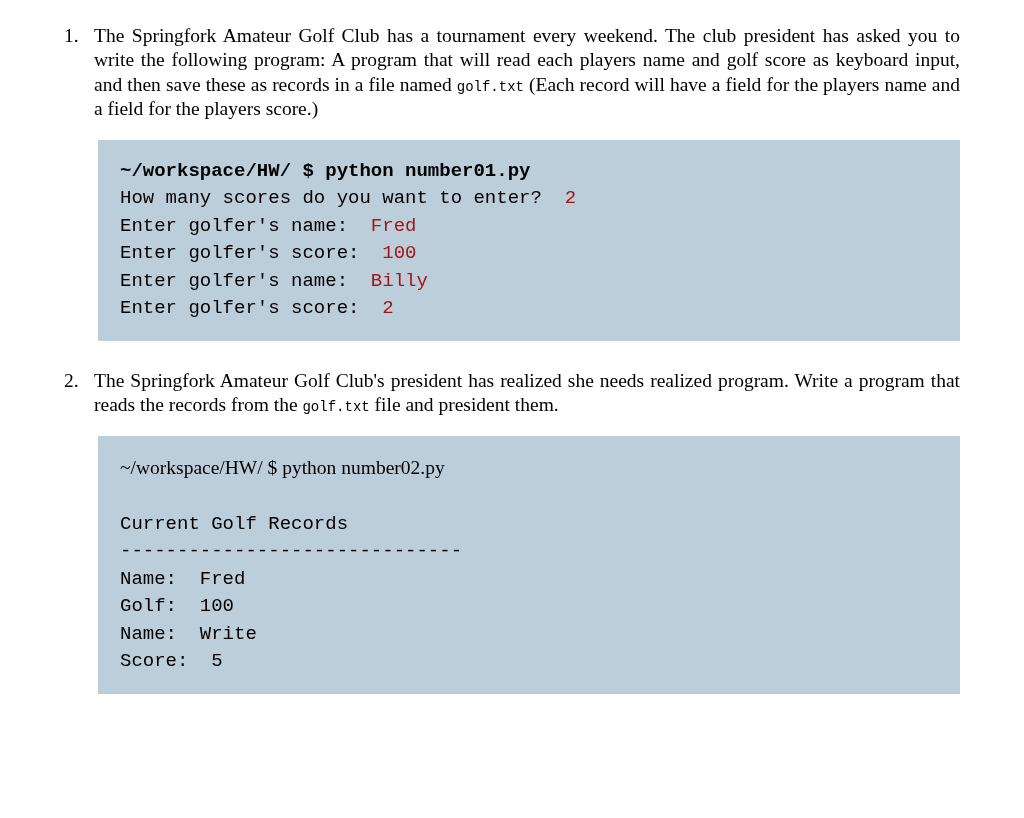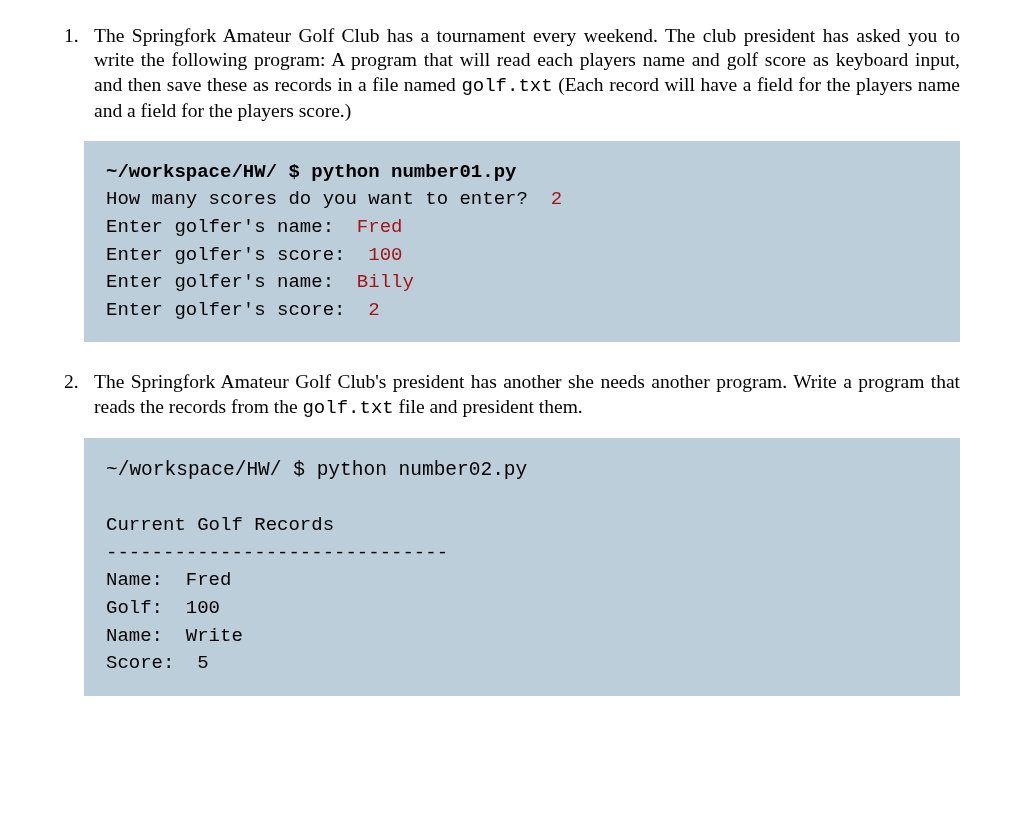--- a/index.html
+++ b/index.html
@@ -24,38 +24,38 @@
   .num {
     width: 30px;
     flex: 0 0 30px;
   }
   .body {
     flex: 1;
     text-align: justify;
   }
   .tt {
     font-family: "Courier New", Courier, monospace;
-    font-size: 19px;
+    font-size: 14px;
   }
   .codebox {
     background: #bdcedb;
     box-sizing: border-box;
     padding: 18px 18px 18px 22px;
-    margin-left: 20px;
+    margin-left: 34px;
     margin-top: 18px;
     margin-bottom: 28px;
     font-family: "Courier New", Courier, monospace;
     font-size: 19px;
     line-height: 1.45;
     white-space: pre;
     color: #000;
   }
   .red { color: #a31515; }
   .heavy { font-weight: 600; }
-  .prompt-line { font-family: Liberation Mono, monospace; font-size: 19.5px; }
+  .prompt-line { font-family: Liberation Serif, serif; font-size: 19.5px; }
 </style>
 </head>
 <body>
 
 <div class="page">
 
   <div class="item">
     <div class="num">1.</div>
     <div class="body">
       <span>The Springfork Amateur Golf Club has a tournament every weekend. The club president has asked you to write the following program:
@@ -66,21 +66,21 @@
   <div class="codebox"><span class="heavy">~/workspace/HW/ $ </span><span class="heavy">python number01.py</span>
 <span>How many scores do you want to enter?  </span><span class="red">2</span>
 <span>Enter golfer's name:  </span><span class="red">Fred</span>
 <span>Enter golfer's score:  </span><span class="red">100</span>
 <span>Enter golfer's name:  </span><span class="red">Billy</span>
 <span>Enter golfer's score:  </span><span class="red">2</span></div>
 
   <div class="item">
     <div class="num">2.</div>
     <div class="body">
-      <span>The Springfork Amateur Golf Club's president has another she needs another program. Write a program that reads the records from the </span><span class="tt">golf.txt</span><span> file and president them.</span>
+      <span>The Springfork Amateur Golf Club's president has realized she needs realized program. Write a program that reads the records from the </span><span class="tt">golf.txt</span><span> file and president them.</span>
     </div>
   </div>
 
   <div class="codebox"><span class="prompt-line"><span>~/workspace/HW/ $ </span><span>python number02.py</span></span>
 <span></span>
 <span>Current Golf Records</span>
 <span>------------------------------</span>
 <span>Name:  Fred</span>
 <span>Golf:  100</span>
 <span>Name:  Write</span>

